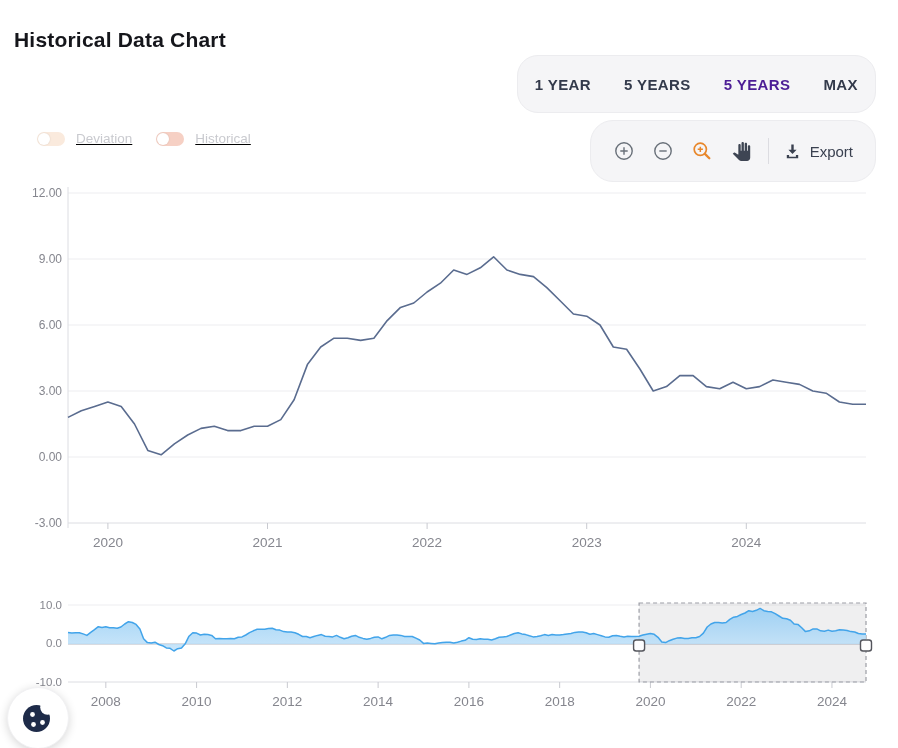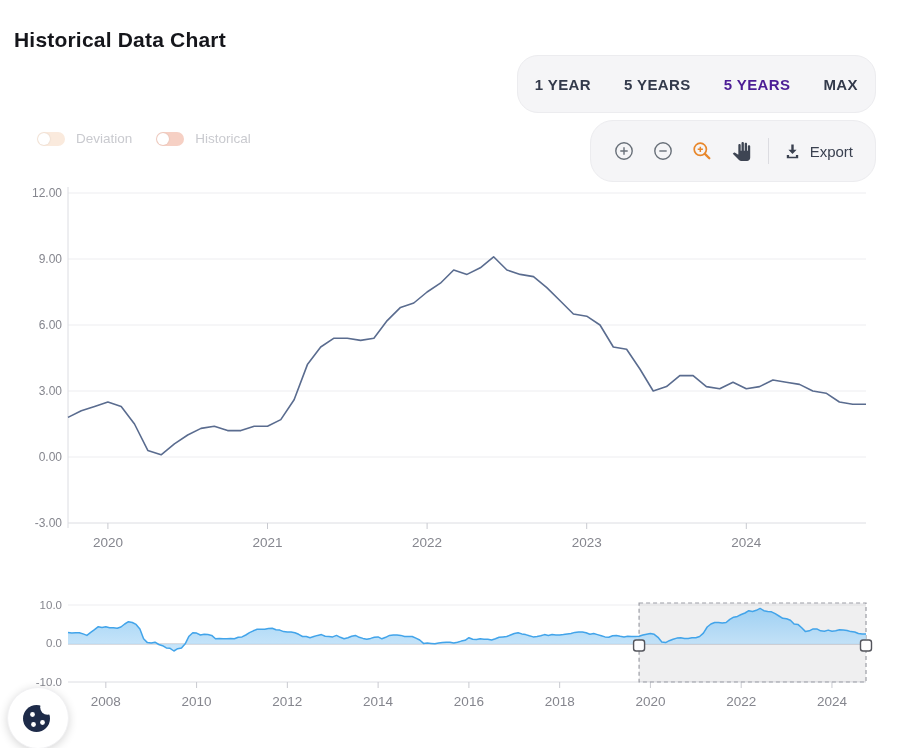--- a/index.html
+++ b/index.html
@@ -15,21 +15,21 @@
     position:absolute;top:55px;right:22px;height:58px;box-sizing:border-box;
     background:#f5f5f7;border:1px solid #ececef;border-radius:21px;
     display:flex;align-items:center;padding:0 17px;gap:33px;
   }
   .range-opt{
     font-size:15px;font-weight:700;color:#333a4b;letter-spacing:.4px;cursor:pointer;
     white-space:nowrap;
   }
   .range-opt.active{color:#4c1d95;}
   .toggles{
-    position:absolute;left:37px;top:131px;display:flex;align-items:center;gap:24px;
+    position:absolute;left:37px;top:131px;display:flex;align-items:center;gap:24px;text-decoration:underline;
   }
   .toggle-item{display:flex;align-items:center;gap:11px;}
   .toggle{
     width:28px;height:14px;border-radius:7px;position:relative;cursor:pointer;flex:0 0 auto;
   }
   .toggle .knob{
     position:absolute;left:1px;top:1px;width:12px;height:12px;border-radius:50%;
     background:#ffffff;box-shadow:0 0 2px rgba(0,0,0,.12);
   }
   .toggle.t-deviation{background:#faeadd;}

